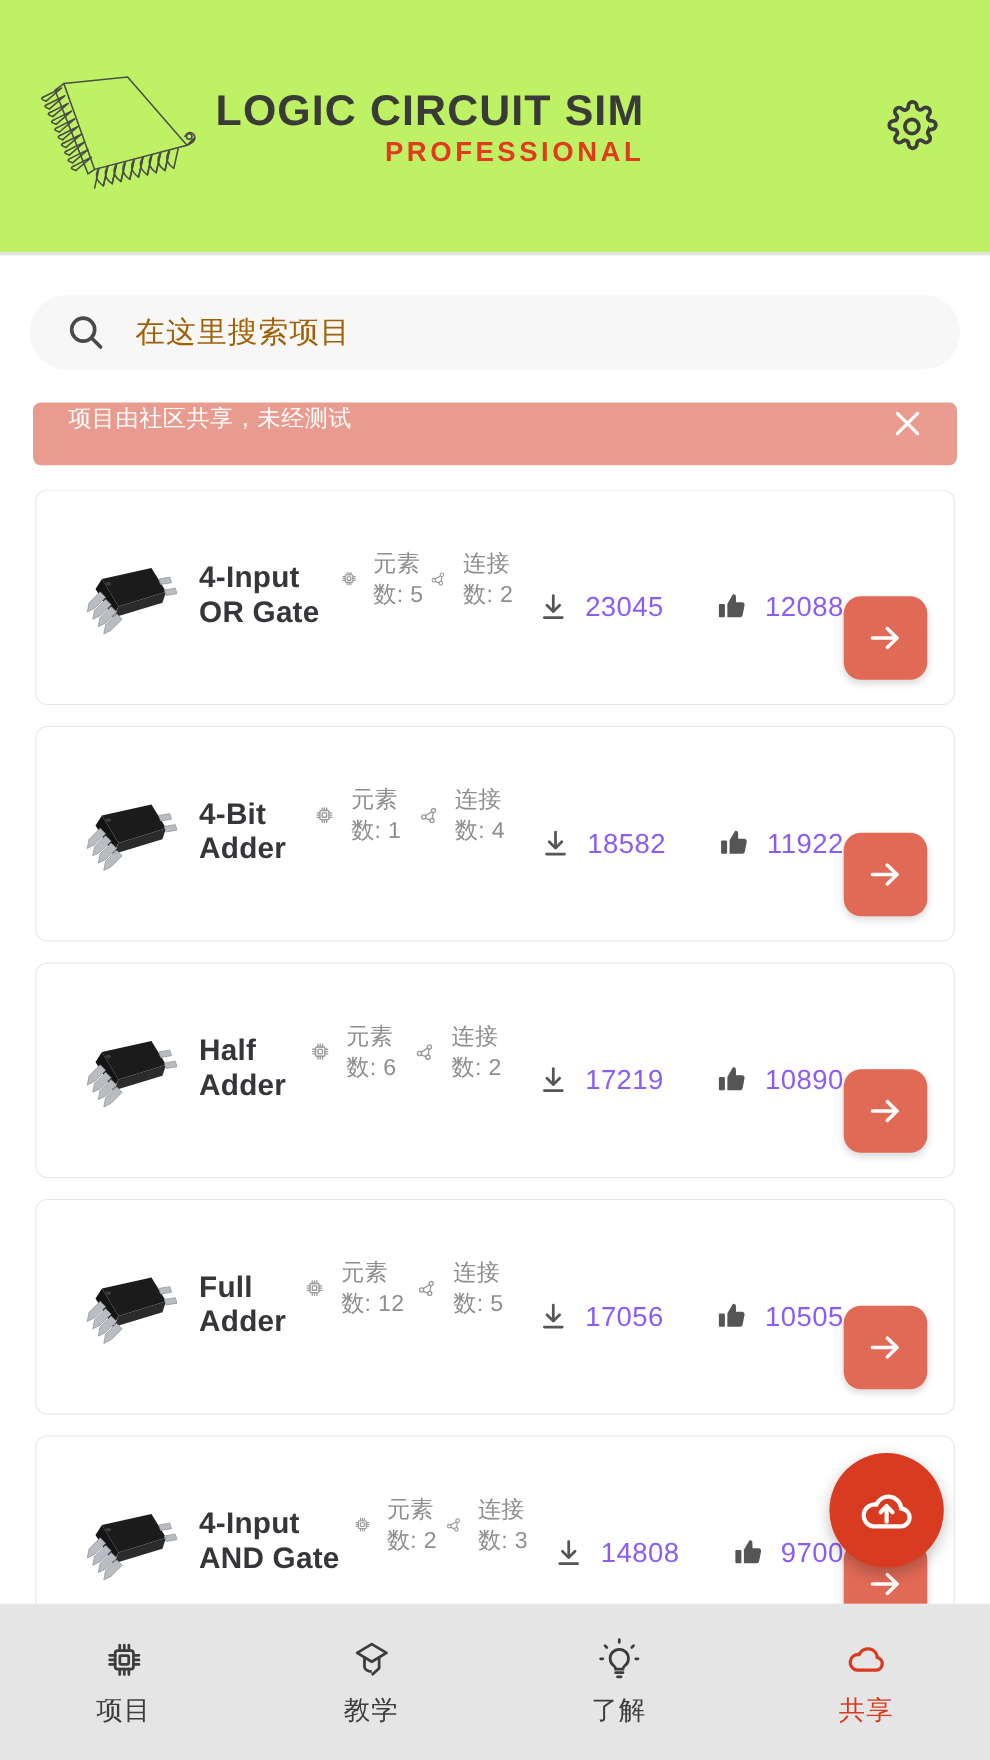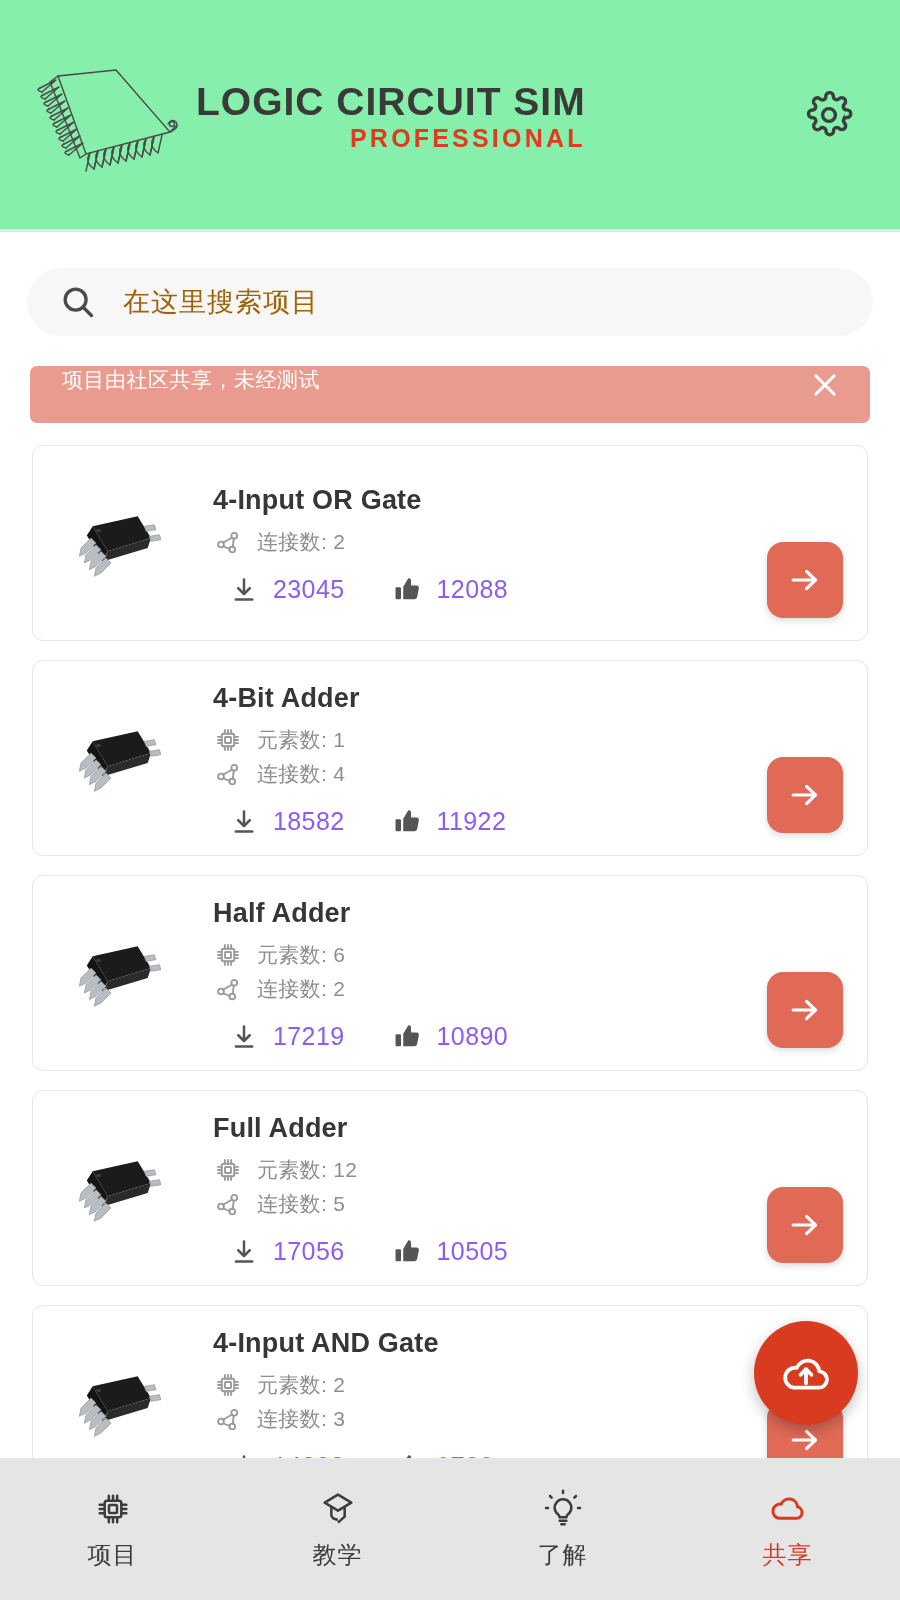--- a/index.html
+++ b/index.html
@@ -19,21 +19,21 @@
     background: #ffffff;
     overflow: hidden;
   }
 
   
   .header {
     position: absolute;
     top: 0; left: 0;
     width: 900px;
     height: 232px;
-    background: #86efac;
+    background: #bef264;
     border-bottom: 3px solid #e4e4e4;
     display: flex;
     align-items: center;
     justify-content: space-between;
     padding: 0 42px 0 20px;
   }
 
   .brand {
     display: flex;
     align-items: center;
@@ -156,25 +156,24 @@
   .card-thumb {
     width: 100px;
     height: 86px;
     flex: none;
     margin-right: 20px;
   }
 
   .card-info {
     flex: 1;
     display: flex;
-    flex-direction: column;
+    flex-direction: row;
     justify-content: center;
     gap: 2px;
     padding-top: 4px;
-    margin-left: 32px;
   }
 
   .card-title {
     font-size: 27px;
     font-weight: 700;
     color: #35353a;
     letter-spacing: 0.2px;
     margin-bottom: 8px;
   }
 
@@ -373,20 +372,28 @@
       <g fill="#b9bcc0" stroke="#8d9196" stroke-width="0.8">
         <path d="M100,30 L112,28 L114,34 L102,36 Z"></path>
         <path d="M106,42 L118,40 L120,46 L108,48 Z"></path>
       </g>
     </g>
   </svg>
 <div class="card-info">
           <div class="card-title">4-Input OR Gate</div>
           <div class="meta-row">
   <svg width="30" height="30" viewBox="0 0 24 24" fill="none" stroke="#9a9a9a" stroke-width="1.5">
+    <rect x="7" y="7" width="10" height="10" rx="1.4"></rect>
+    <rect x="9.6" y="9.6" width="4.8" height="4.8" rx="0.6"></rect>
+    <path d="M9.5 7V4M12 7V4M14.5 7V4M9.5 20v-3M12 20v-3M14.5 20v-3M7 9.5H4M7 12H4M7 14.5H4M20 9.5h-3M20 12h-3M20 14.5h-3" stroke-linecap="round"></path>
+  </svg>
+<span class="meta-text">元素数: 5</span>
+          </div>
+          <div class="meta-row">
+  <svg width="30" height="30" viewBox="0 0 24 24" fill="none" stroke="#9a9a9a" stroke-width="1.5">
     <circle cx="17" cy="7" r="2.3"></circle>
     <circle cx="6.4" cy="14" r="2.3"></circle>
     <circle cx="15.4" cy="18" r="2.3"></circle>
     <path d="M15 8.6 8 12.6M8.4 15.6l5 2M16.6 9.3l-.8 6.5" stroke-linecap="round"></path>
   </svg>
 <span class="meta-text">连接数: 2</span>
           </div>
           <div class="stats-row">
             <div class="stat">
   <svg width="30" height="30" viewBox="0 0 24 24" fill="none" stroke="#555555" stroke-width="2" stroke-linecap="round" stroke-linejoin="round">

